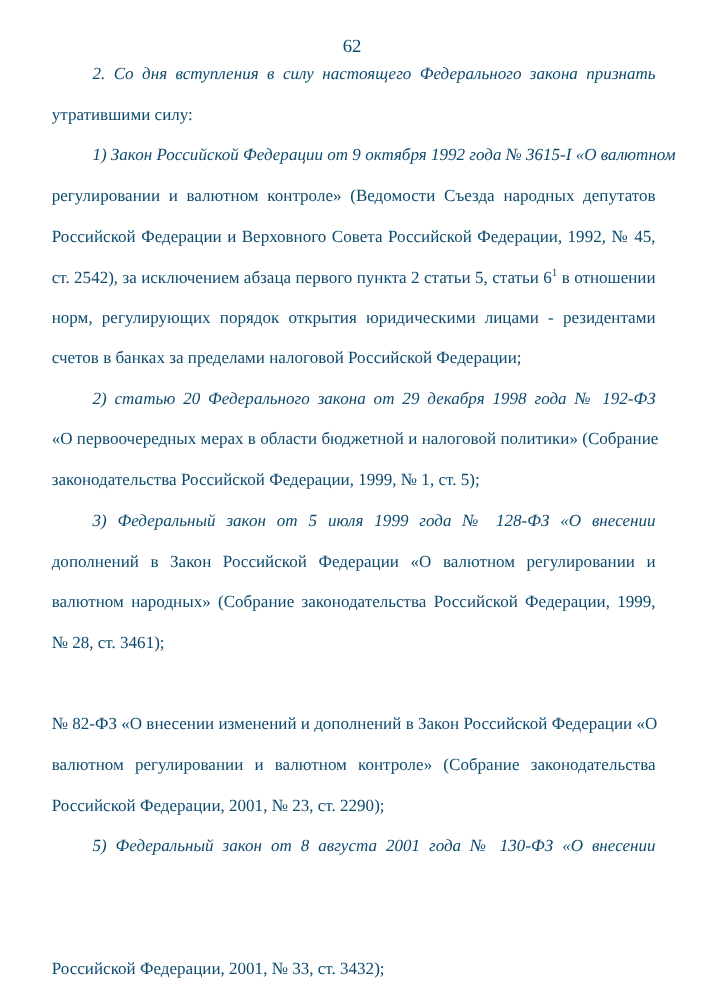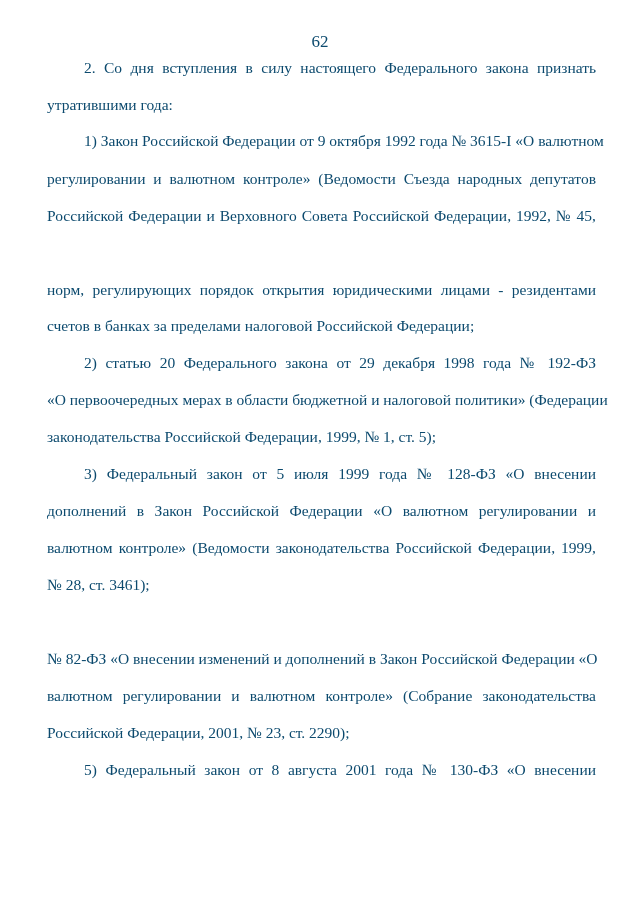--- a/index.html
+++ b/index.html
@@ -13,46 +13,48 @@
   }
   .page-number {
     position: absolute; left: 0; width: 640px; top: 30px;
     text-align: center; font-size: 17px; line-height: 22px;
   }
   .line {
     position: absolute; left: 47px; width: 549px;
     line-height: 20px; white-space: nowrap;
     text-align: justify; text-align-last: justify;
   }
-  .line.indent { left: 84px; width: 512px; }
+  .line.indent { left: 84px; width: 512px; font-style: italic; }
   .line.last { text-align-last: left; }
   sup { font-size: 10px; line-height: 0; vertical-align: 6px; }
 </style>
 </head>
 <body>
 
 <div class="page">
   <div class="page-number">62</div>
 
   <div class="line indent" style="top:57px">2. Со дня вступления в силу настоящего Федерального закона признать</div>
-  <div class="line last" style="top:94px">утратившими года:</div>
+  <div class="line last" style="top:94px">утратившими силу:</div>
 
   <div class="line indent" style="top:130px">1) Закон Российской Федерации от 9 октября 1992 года № 3615-I «О валютном</div>
   <div class="line" style="top:168px">регулировании и валютном контроле» (Ведомости Съезда народных депутатов</div>
   <div class="line" style="top:205px">Российской Федерации и Верховного Совета Российской Федерации, 1992, № 45,</div>
+  <div class="line" style="top:242px"><span>ст. 2542), за исключением абзаца первого пункта 2 статьи 5,  статьи 6</span><sup>1</sup> <span>в отношении</span></div>
   <div class="line" style="top:279px">норм, регулирующих порядок открытия юридическими лицами - резидентами</div>
   <div class="line last" style="top:315px">счетов в банках за пределами налоговой Российской Федерации;</div>
 
   <div class="line indent" style="top:352px">2) статью 20 Федерального закона от 29 декабря 1998 года № 192-ФЗ</div>
-  <div class="line" style="top:389px">«О первоочередных мерах в области бюджетной и налоговой политики» (Федерации</div>
+  <div class="line" style="top:389px">«О первоочередных мерах в области бюджетной и налоговой политики» (Собрание</div>
   <div class="line last" style="top:426px">законодательства Российской Федерации, 1999, № 1, ст. 5);</div>
 
   <div class="line indent" style="top:463px">3) Федеральный закон от 5 июля 1999 года № 128-ФЗ «О внесении</div>
   <div class="line" style="top:500px">дополнений в Закон Российской Федерации «О валютном регулировании и</div>
-  <div class="line" style="top:537px">валютном контроле» (Ведомости законодательства Российской Федерации, 1999,</div>
+  <div class="line" style="top:537px">валютном народных» (Собрание законодательства Российской Федерации, 1999,</div>
   <div class="line last" style="top:574px">№ 28, ст. 3461);</div>
 
   <div class="line" style="top:648px">№ 82-ФЗ «О внесении изменений и дополнений в Закон Российской Федерации «О</div>
   <div class="line" style="top:685px">валютном регулировании и валютном контроле» (Собрание законодательства</div>
   <div class="line last" style="top:722px">Российской Федерации, 2001, № 23, ст. 2290);</div>
 
   <div class="line indent" style="top:759px">5) Федеральный закон от 8 августа 2001 года № 130-ФЗ «О внесении</div>
+  <div class="line last" style="top:870px">Российской Федерации, 2001, № 33, ст. 3432);</div>
 </div>
 
 </body></html>

